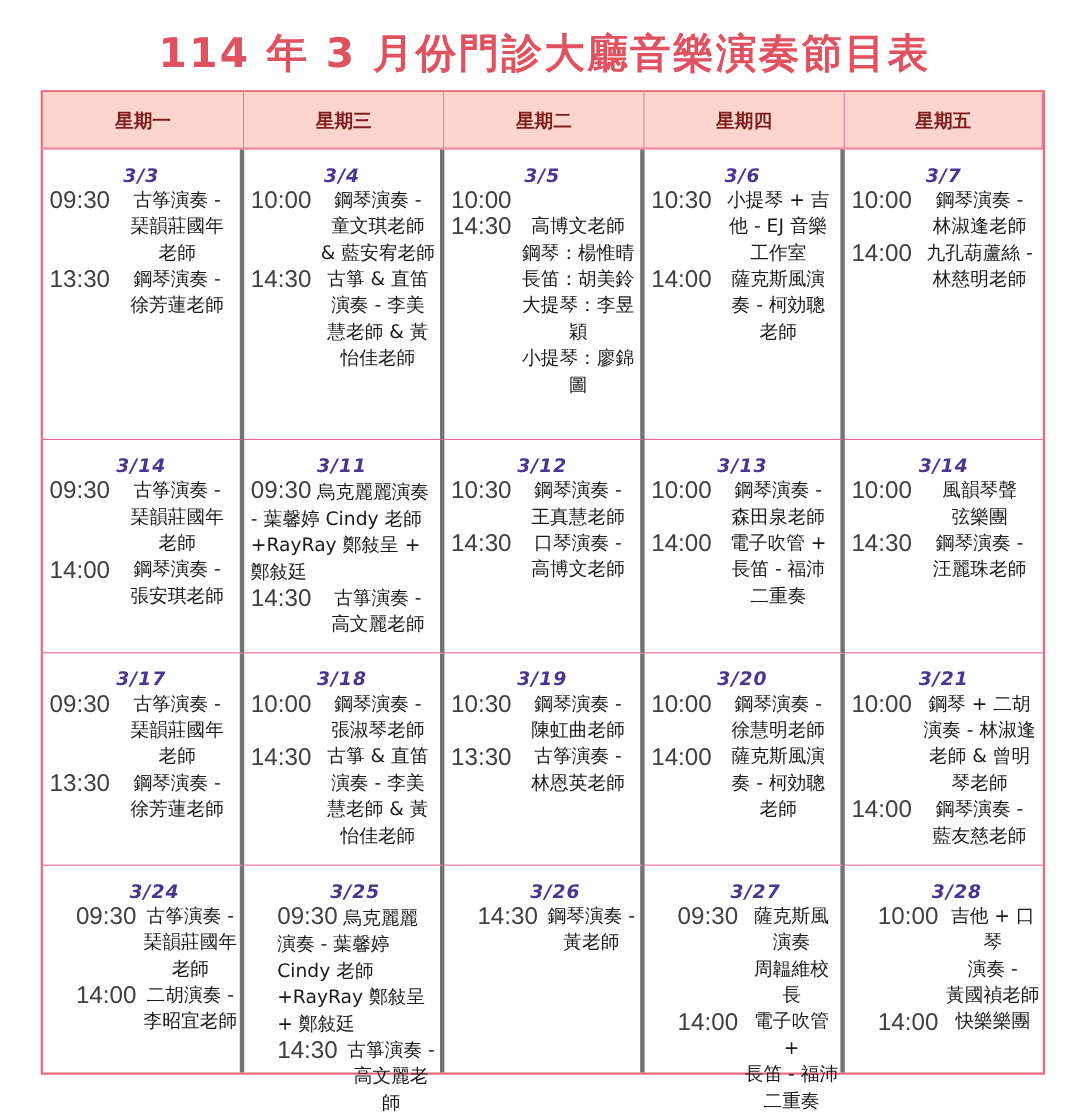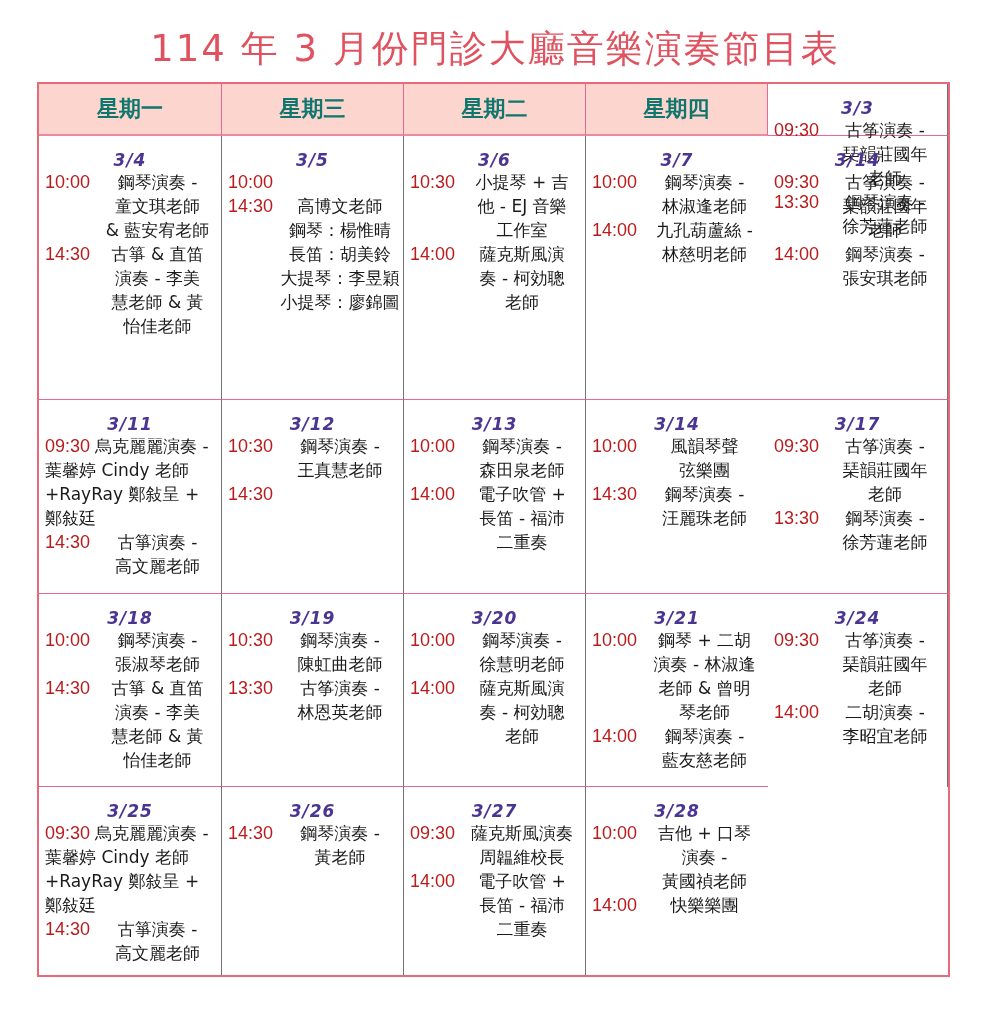--- a/index.html
+++ b/index.html
@@ -1,50 +1,51 @@
 <!DOCTYPE html>
 <html><head>
 <meta charset="utf-8">
 <style>
   html, body { margin: 0; padding: 0; background: #ffffff; }
   body { width: 990px; height: 1011px; position: relative; overflow: hidden;
          font-family: "DejaVu Sans", "Liberation Sans", sans-serif; }
   .title { position: absolute; left: 0; top: 24px; width: 990px; text-align: center;
-           font-size: 37px; font-weight: normal; color: #e0525f; letter-spacing: 2px;
+           font-size: 37px; font-weight: bold; color: #e0525f; letter-spacing: 2px;
            font-family: "DejaVu Sans", sans-serif; }
   .grid { position: absolute; left: 37px; top: 82px; width: 913px; height: 895px;
           border: 2px solid #e86a7a; box-sizing: border-box;
           display: grid; grid-template-columns: 183px 182px 182px 182px 180px;
           grid-template-rows: 52px 264px 194px 193px 188px; }
   .hd { background: #fbd5ce; border-right: 1px solid #e7679a; border-bottom: 2px solid #ec8aa0;
         display: flex; align-items: center; justify-content: center;
-        font-size: 22px; font-weight: bold; color: #0f766e; }
+        font-size: 17px; font-weight: bold; color: #7f1d1d; }
   .hd:last-child { border-right: none; }
-  .cell { border-right: 1px solid #737373; border-bottom: 1px solid #e7679a; padding-top: 14px;
+  .cell { border-right: 4px solid #737373; border-bottom: 1px solid #e7679a; padding-top: 14px;
           box-sizing: border-box; position: relative; }
   .cell.lastcol { border-right: none; }
-  .cell.lastrow { border-bottom: none; }
+  .cell.lastrow { border-bottom: none; margin-left: 24px; }
   .date { text-align: center; font-style: italic; font-weight: 900; color: #4b3592;
           font-size: 17px; line-height: 20px; letter-spacing: 1px; font-family: "DejaVu Sans", sans-serif; }
   .ev { display: flex; font-size: 17px; line-height: 24px; color: #1a1a1a; padding-left: 6px; }
-  .ev .t { color: #b91c1c; flex: 0 0 auto; margin-right: 6px; font-family: "Liberation Sans", sans-serif; font-size: 18px; }
+  .ev .t { color: #404040; flex: 0 0 auto; margin-right: 6px; font-family: "Liberation Sans", sans-serif; font-size: 22px; }
   .ev .d { flex: 1 1 auto; white-space: pre-line; padding-right: 2px; text-align: center; }
   .ev.wrap { display: block; padding-right: 4px; }
   .ev.wrap .t { margin-right: 5px; }
 </style>
 </head>
 <body>
 
 <div class="title">114 年 3 月份門診大廳音樂演奏節目表</div>
 
 <div class="grid" id="grid">
   <div class="hd">星期一</div>
   <div class="hd">星期三</div>
   <div class="hd">星期二</div>
   <div class="hd">星期四</div>
+  <div class="hd">星期五</div>
 <div class="cell">
       <div class="date">3/3</div>
       <div class="ev">
         <span class="t">09:30</span>
         <span class="d">古筝演奏 -
 琹韻莊國年
 老師</span>
       </div>
       <div class="ev">
         <span class="t">13:30</span>
@@ -135,20 +136,22 @@
     </div>
     <div class="cell">
       <div class="date">3/12</div>
       <div class="ev">
         <span class="t">10:30</span>
         <span class="d">鋼琴演奏 -
 王真慧老師</span>
       </div>
       <div class="ev">
         <span class="t">14:30</span>
+        <span class="d">口琴演奏 -
+高博文老師</span>
       </div>
     </div>
     <div class="cell">
       <div class="date">3/13</div>
       <div class="ev">
         <span class="t">10:00</span>
         <span class="d">鋼琴演奏 -
 森田泉老師</span>
       </div>
       <div class="ev">

